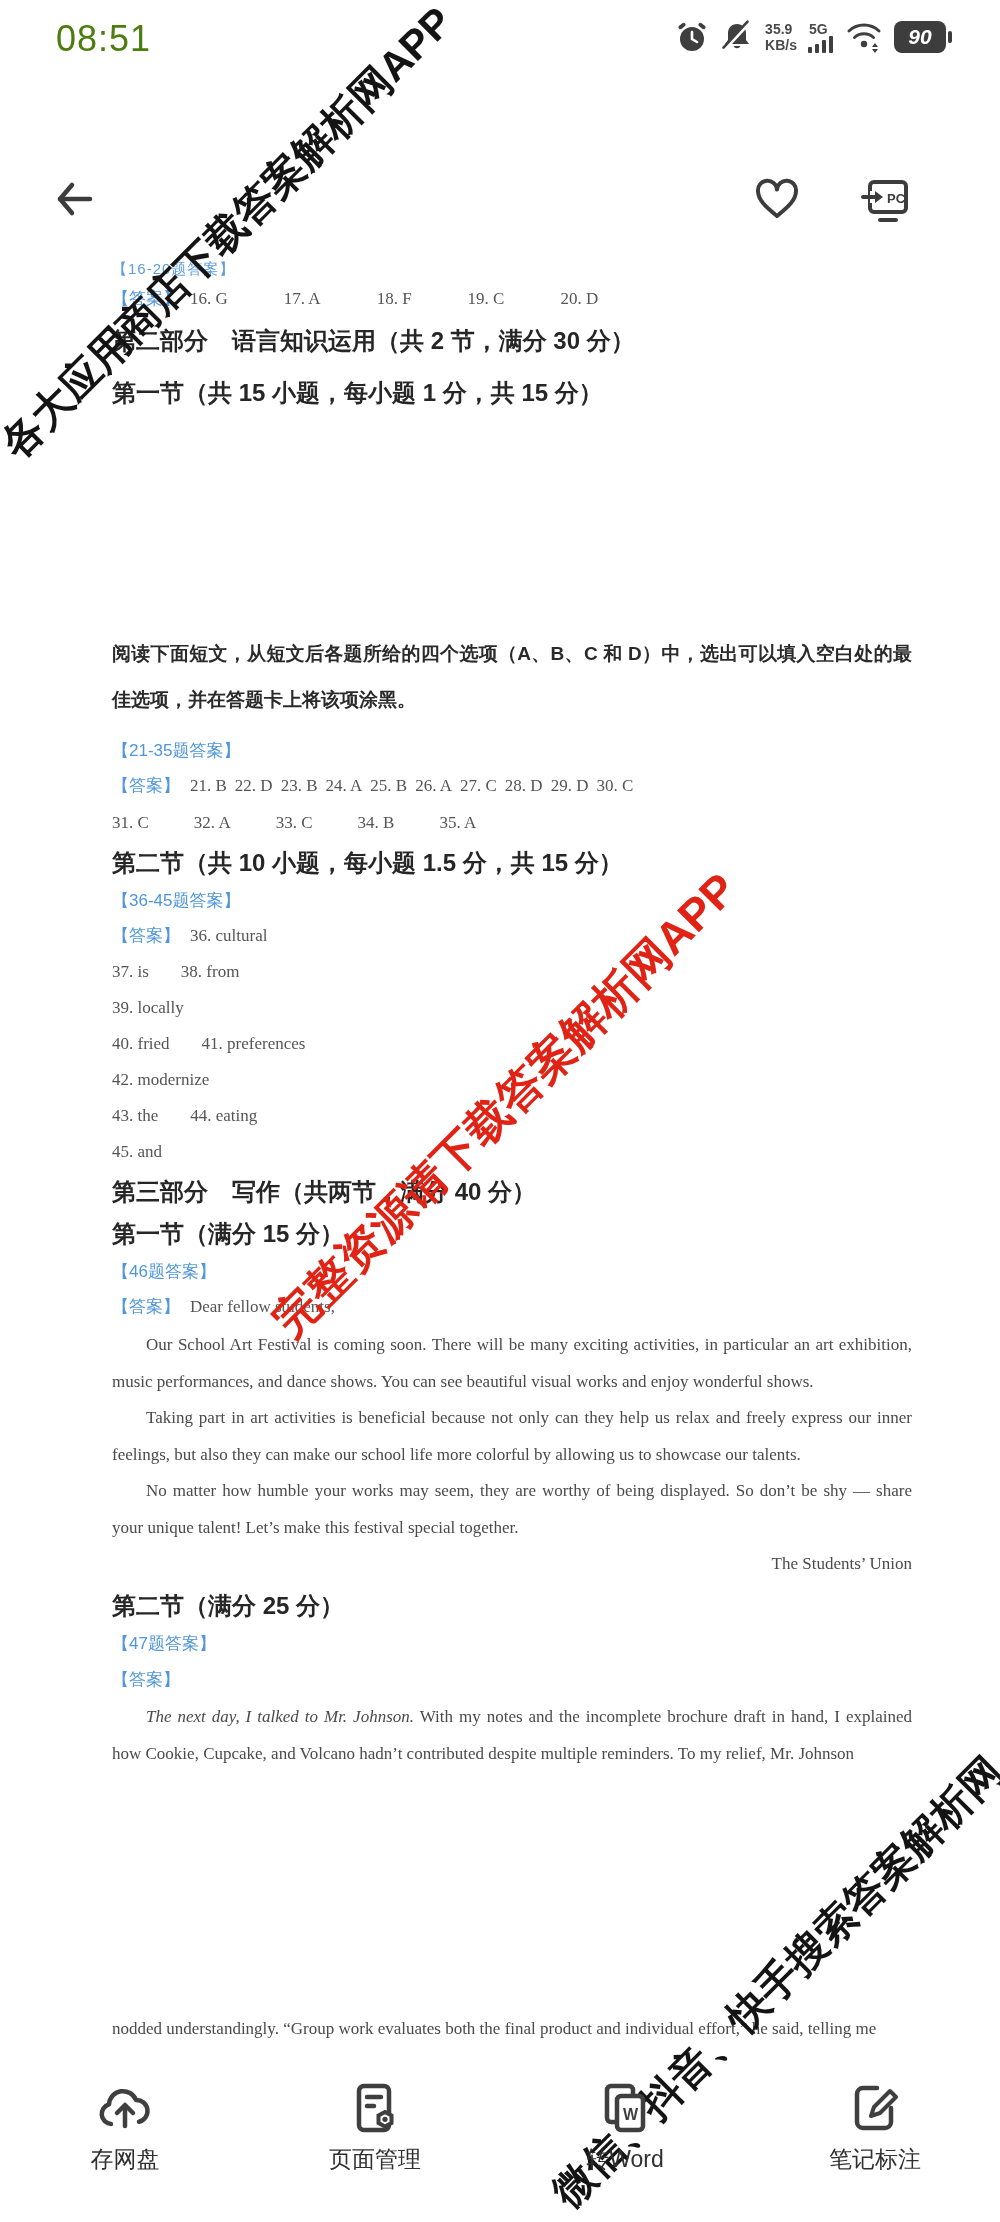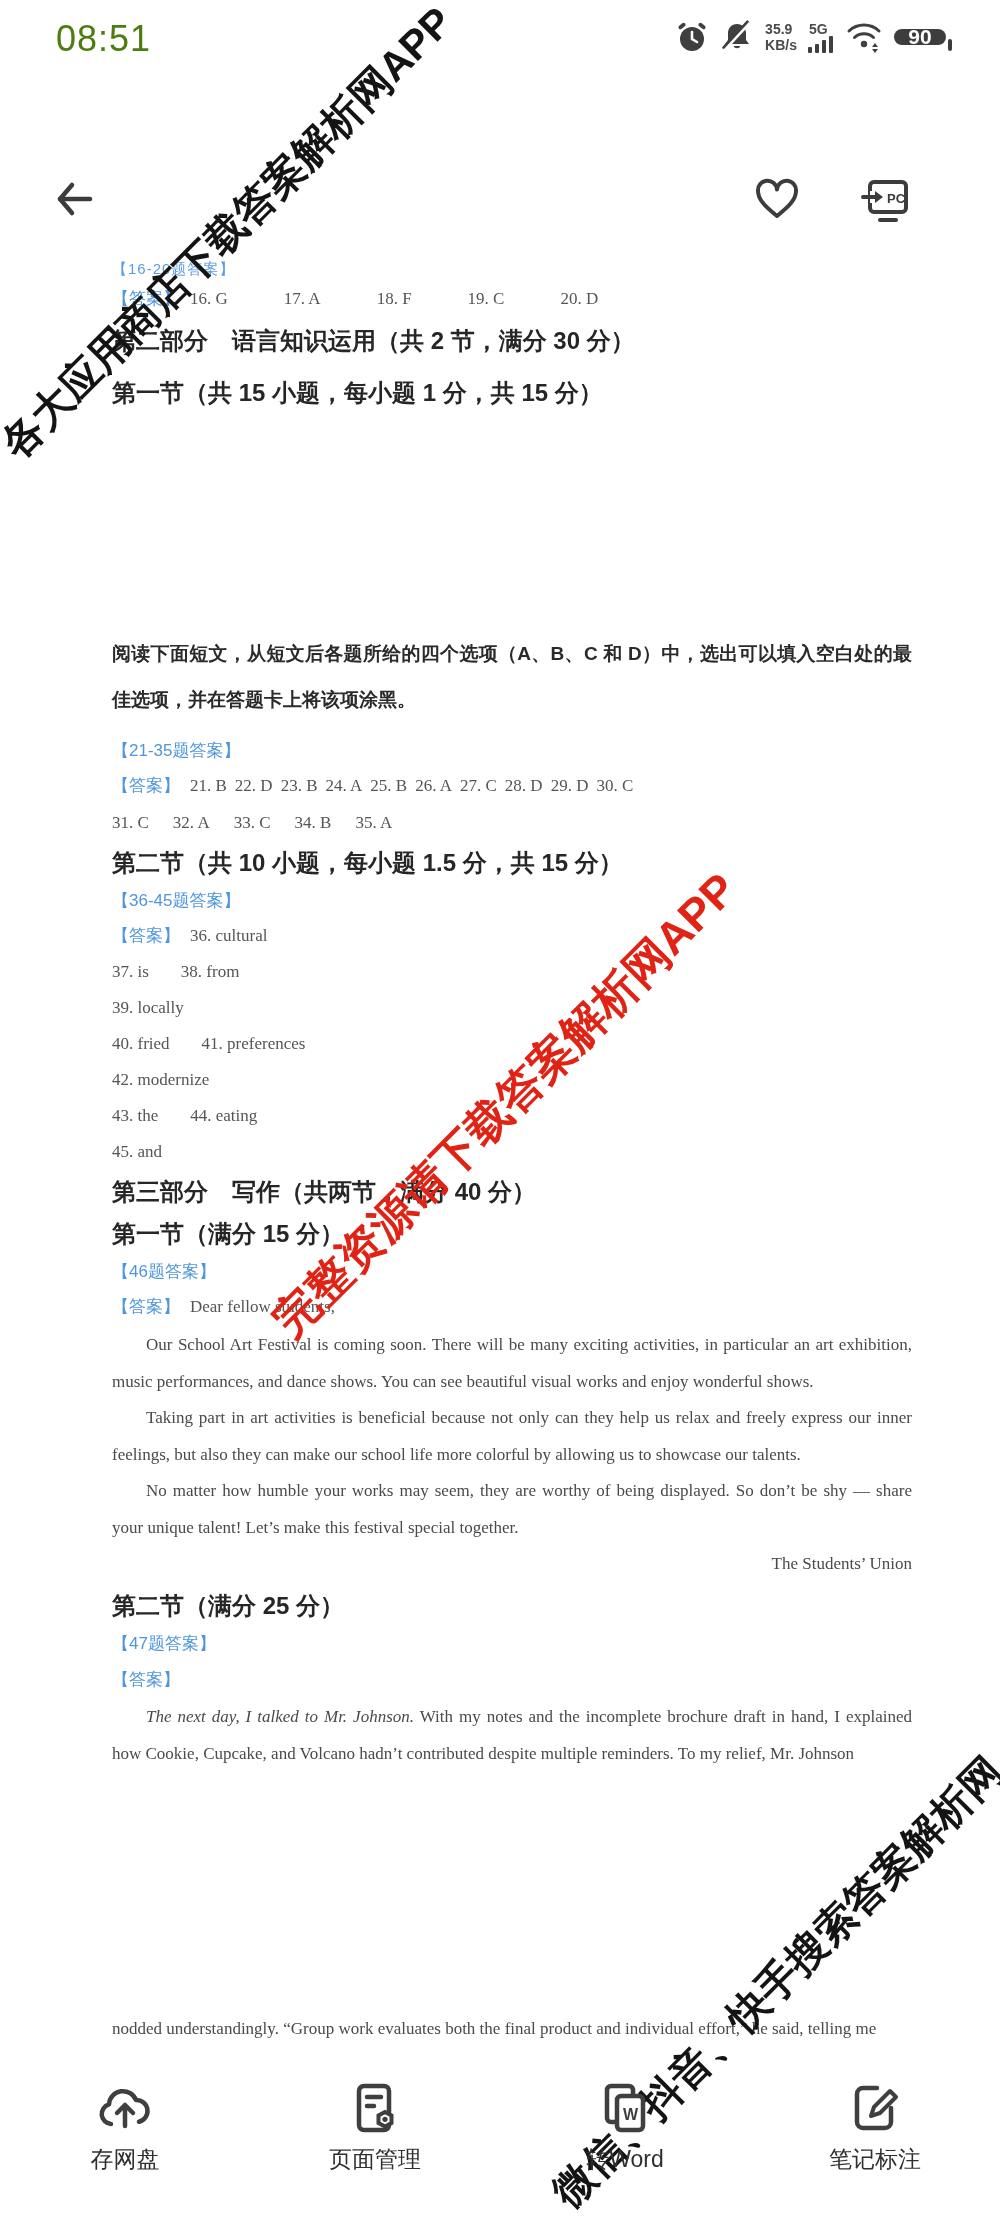--- a/index.html
+++ b/index.html
@@ -9,37 +9,37 @@
     font-family:"Liberation Sans","DejaVu Sans",sans-serif;
     color:#2a2a2a;
   }
   
   .status-bar { position:absolute; top:10px; left:0; right:0; height:52px; }
   .status-time { position:absolute; left:56px; top:8px; font-size:36px; color:#4d7c0f; letter-spacing:1px; }
   .status-right { position:absolute; right:54px; top:10px; display:flex; align-items:center; gap:11px; }
   .speed-block { display:flex; flex-direction:column; align-items:flex-start; line-height:16px; color:#4a4a4a; font-weight:bold; font-size:14px; }
   .sig-block { display:flex; flex-direction:column; align-items:flex-start; }
   .sig-label { font-size:14px; font-weight:bold; color:#4a4a4a; line-height:14px; margin-left:1px; }
-  .battery { position:relative; width:52px; height:16px; background:#3d3d3d; border-radius:8px; color:#fff; font-size:21px; font-weight:bold; display:flex; align-items:center; justify-content:center; }
+  .battery { position:relative; width:52px; height:32px; background:#3d3d3d; border-radius:8px; color:#fff; font-size:21px; font-weight:bold; display:flex; align-items:center; justify-content:center;font-style:italic; }
   .battery::after { content:""; position:absolute; right:-6px; top:10px; width:4px; height:12px; background:#3d3d3d; border-radius:2px; }
   
   .nav-bar { position:absolute; top:170px; left:0; right:0; height:70px; }
   .nav-back { position:absolute; left:52px; top:6px; }
   .nav-heart { position:absolute; left:752px; top:4px; }
   .nav-pc { position:absolute; left:860px; top:2px; }
   
   .doc { position:absolute; left:112px; top:260px; width:800px; }
   .tag-small { font-size:15px; color:#5d9de0; letter-spacing:1px; }
   .tag-blue { font-size:17px; color:#4f96dd; }
   .h-cn { font-size:24px; font-weight:bold; color:#262626; line-height:28px; }
   .instruction { font-size:19px; font-weight:bold; color:#2a2a2a; line-height:46px; text-align:justify; }
   .ans-row { display:flex; align-items:baseline; line-height:24px; }
   .ans-tag { font-size:17px; color:#4f96dd; flex:none; margin-right:10px; }
   .ans-list { display:flex; align-items:flex-start; }
-  .gap-56 { gap:56px; } .gap-26 { gap:8px; } .gap-45 { gap:24px; } .gap-32 { gap:32px; }
+  .gap-56 { gap:56px; } .gap-26 { gap:8px; } .gap-45 { gap:45px; } .gap-32 { gap:32px; }
   .ans-item, .serif-txt { font-family:"Liberation Serif","DejaVu Serif",serif; font-size:17px; color:#555555; }
   .mt8{margin-top:8px;} .mt12{margin-top:12px;} .mt13{margin-top:13px;} .mt14{margin-top:14px;}
   .mt16{margin-top:16px;} .mt24{margin-top:24px;} .mt224{margin-top:224px;}
   .essay { margin-top:8px; font-family:"Liberation Serif","DejaVu Serif",serif; font-size:17px; color:#4a4a4a; }
   .essay-p { line-height:36.5px; text-align:justify; text-indent:34px; }
   .essay-lead { line-height:36.5px; text-align:justify; text-indent:34px; }
   .essay-lead .it { font-style:italic; }
   .signoff { margin-top:6px; text-align:right; line-height:24px; font-family:"Liberation Serif","DejaVu Serif",serif; font-size:17px; color:#4a4a4a; }
   .continuation { position:absolute; left:0; top:1757px; width:800px; font-family:"Liberation Serif","DejaVu Serif",serif; font-size:17px; color:#4a4a4a; line-height:24px; }
   

